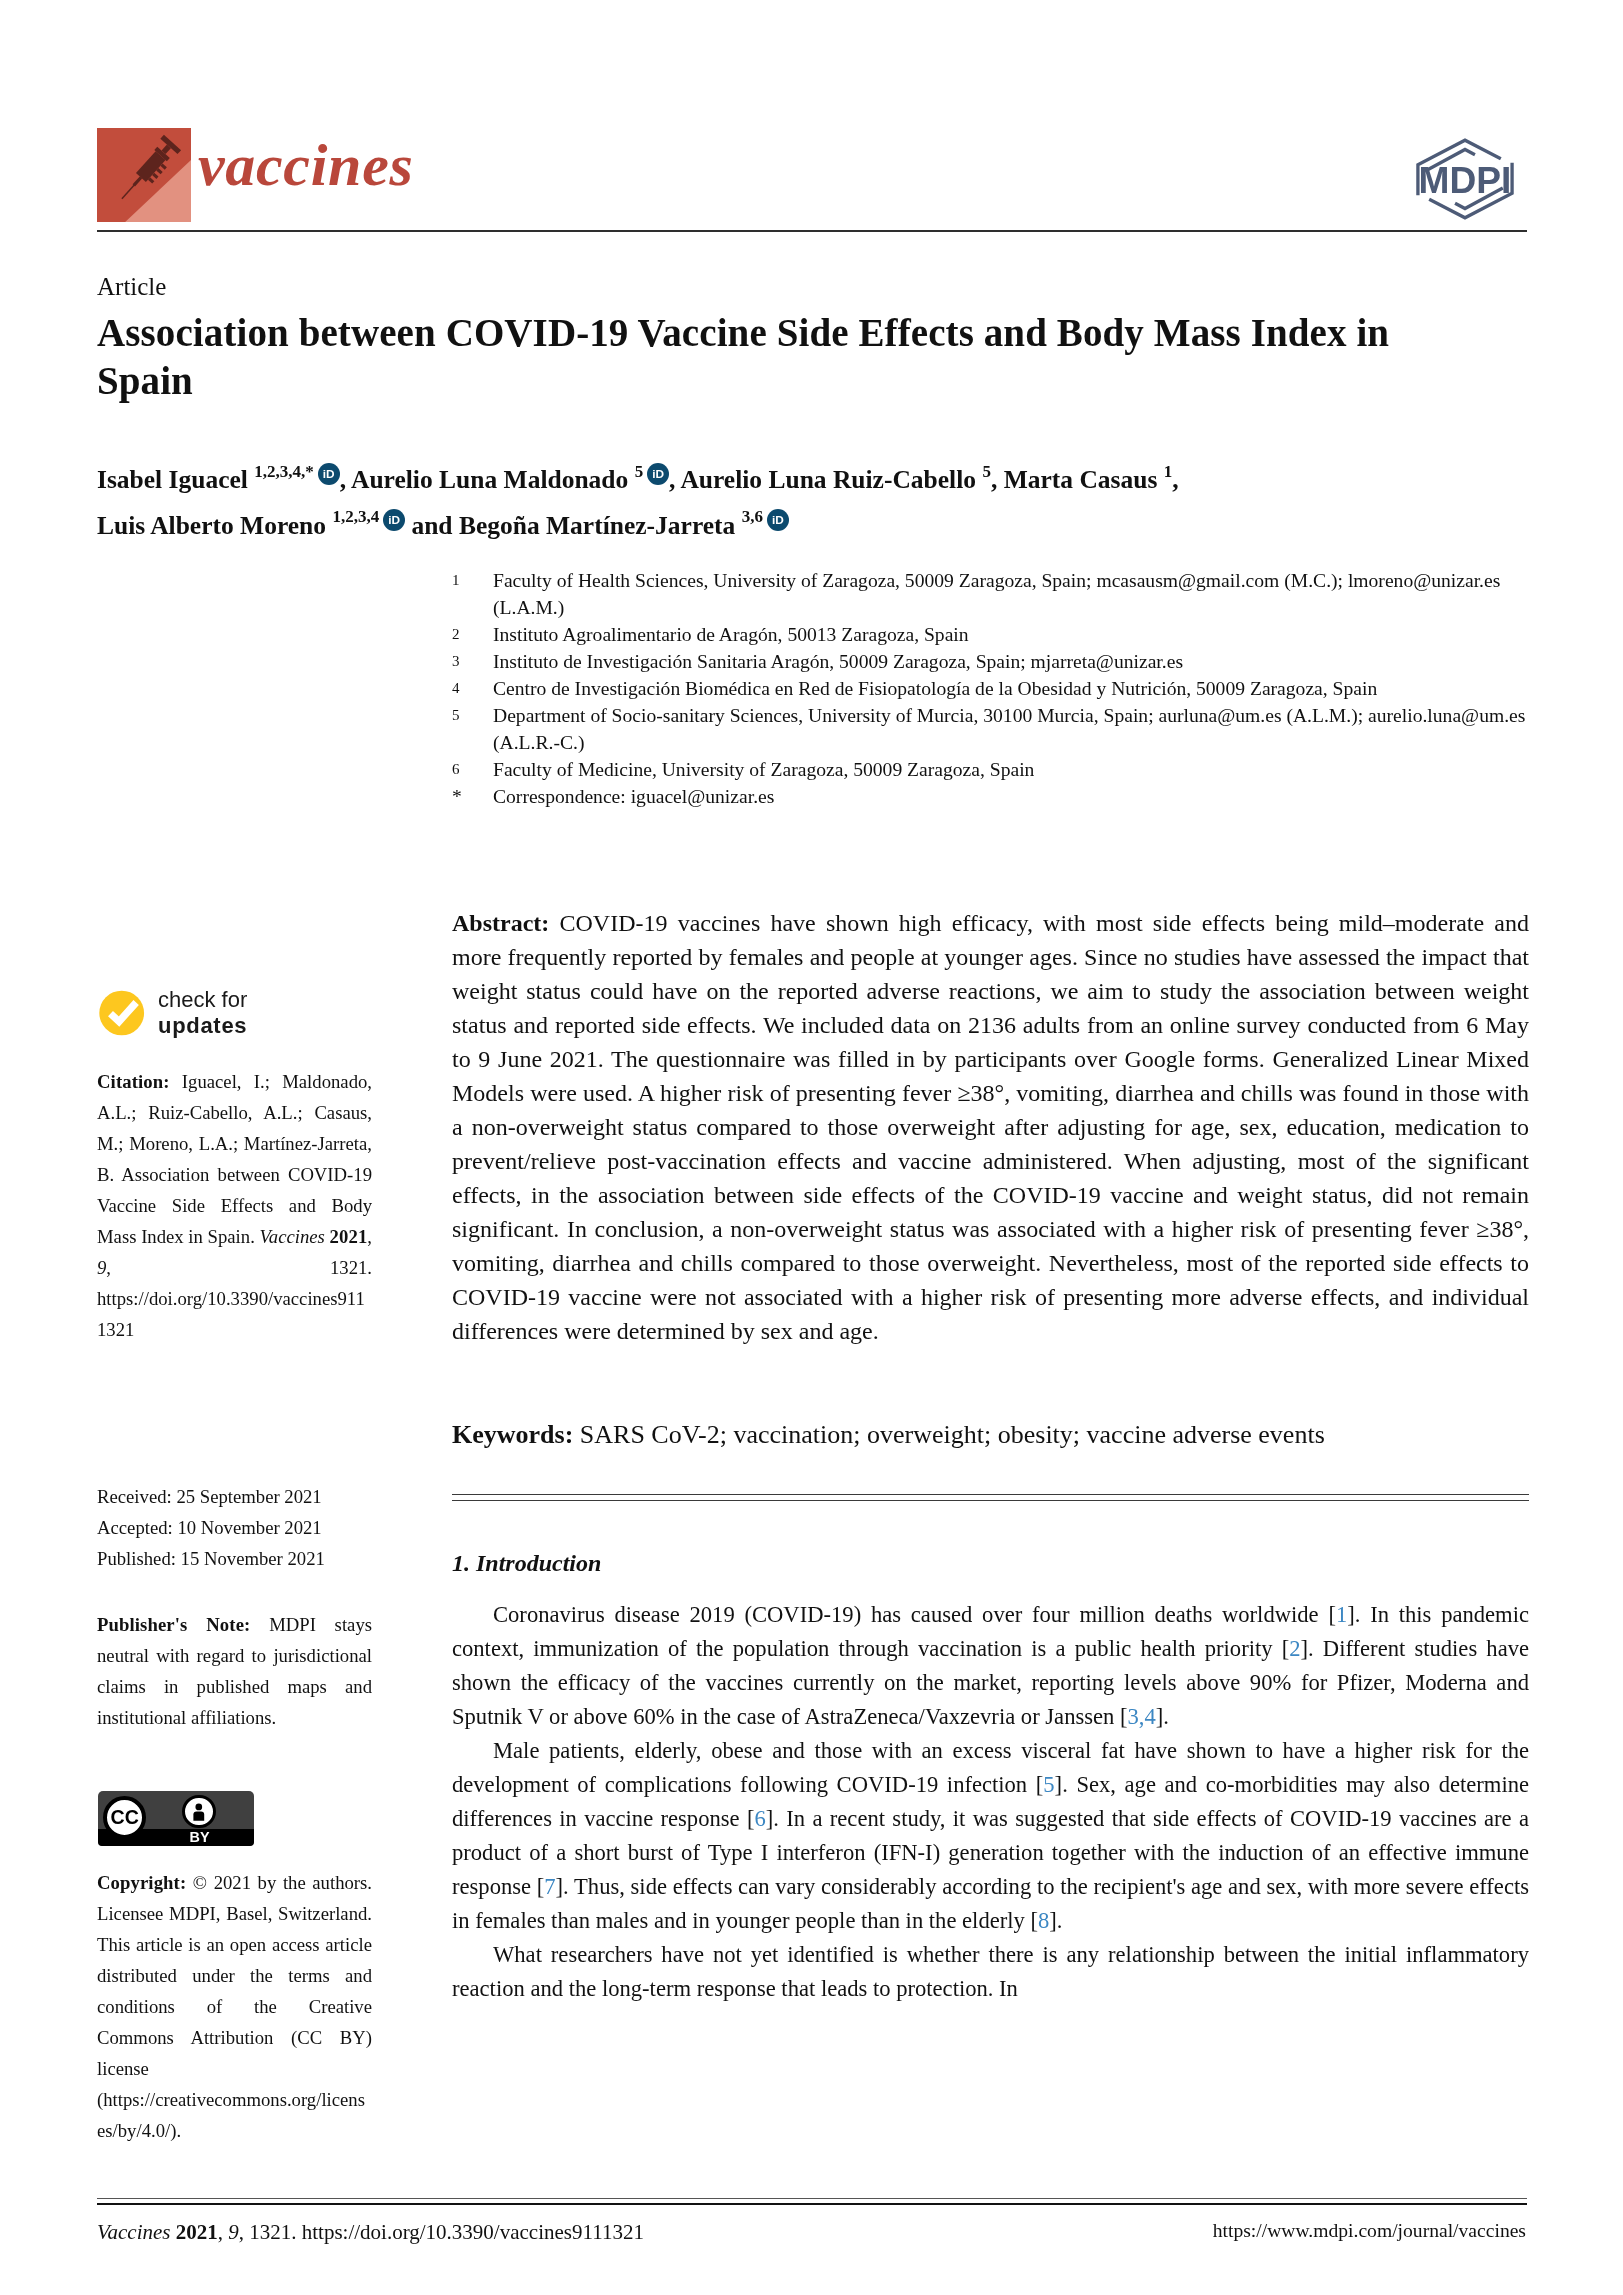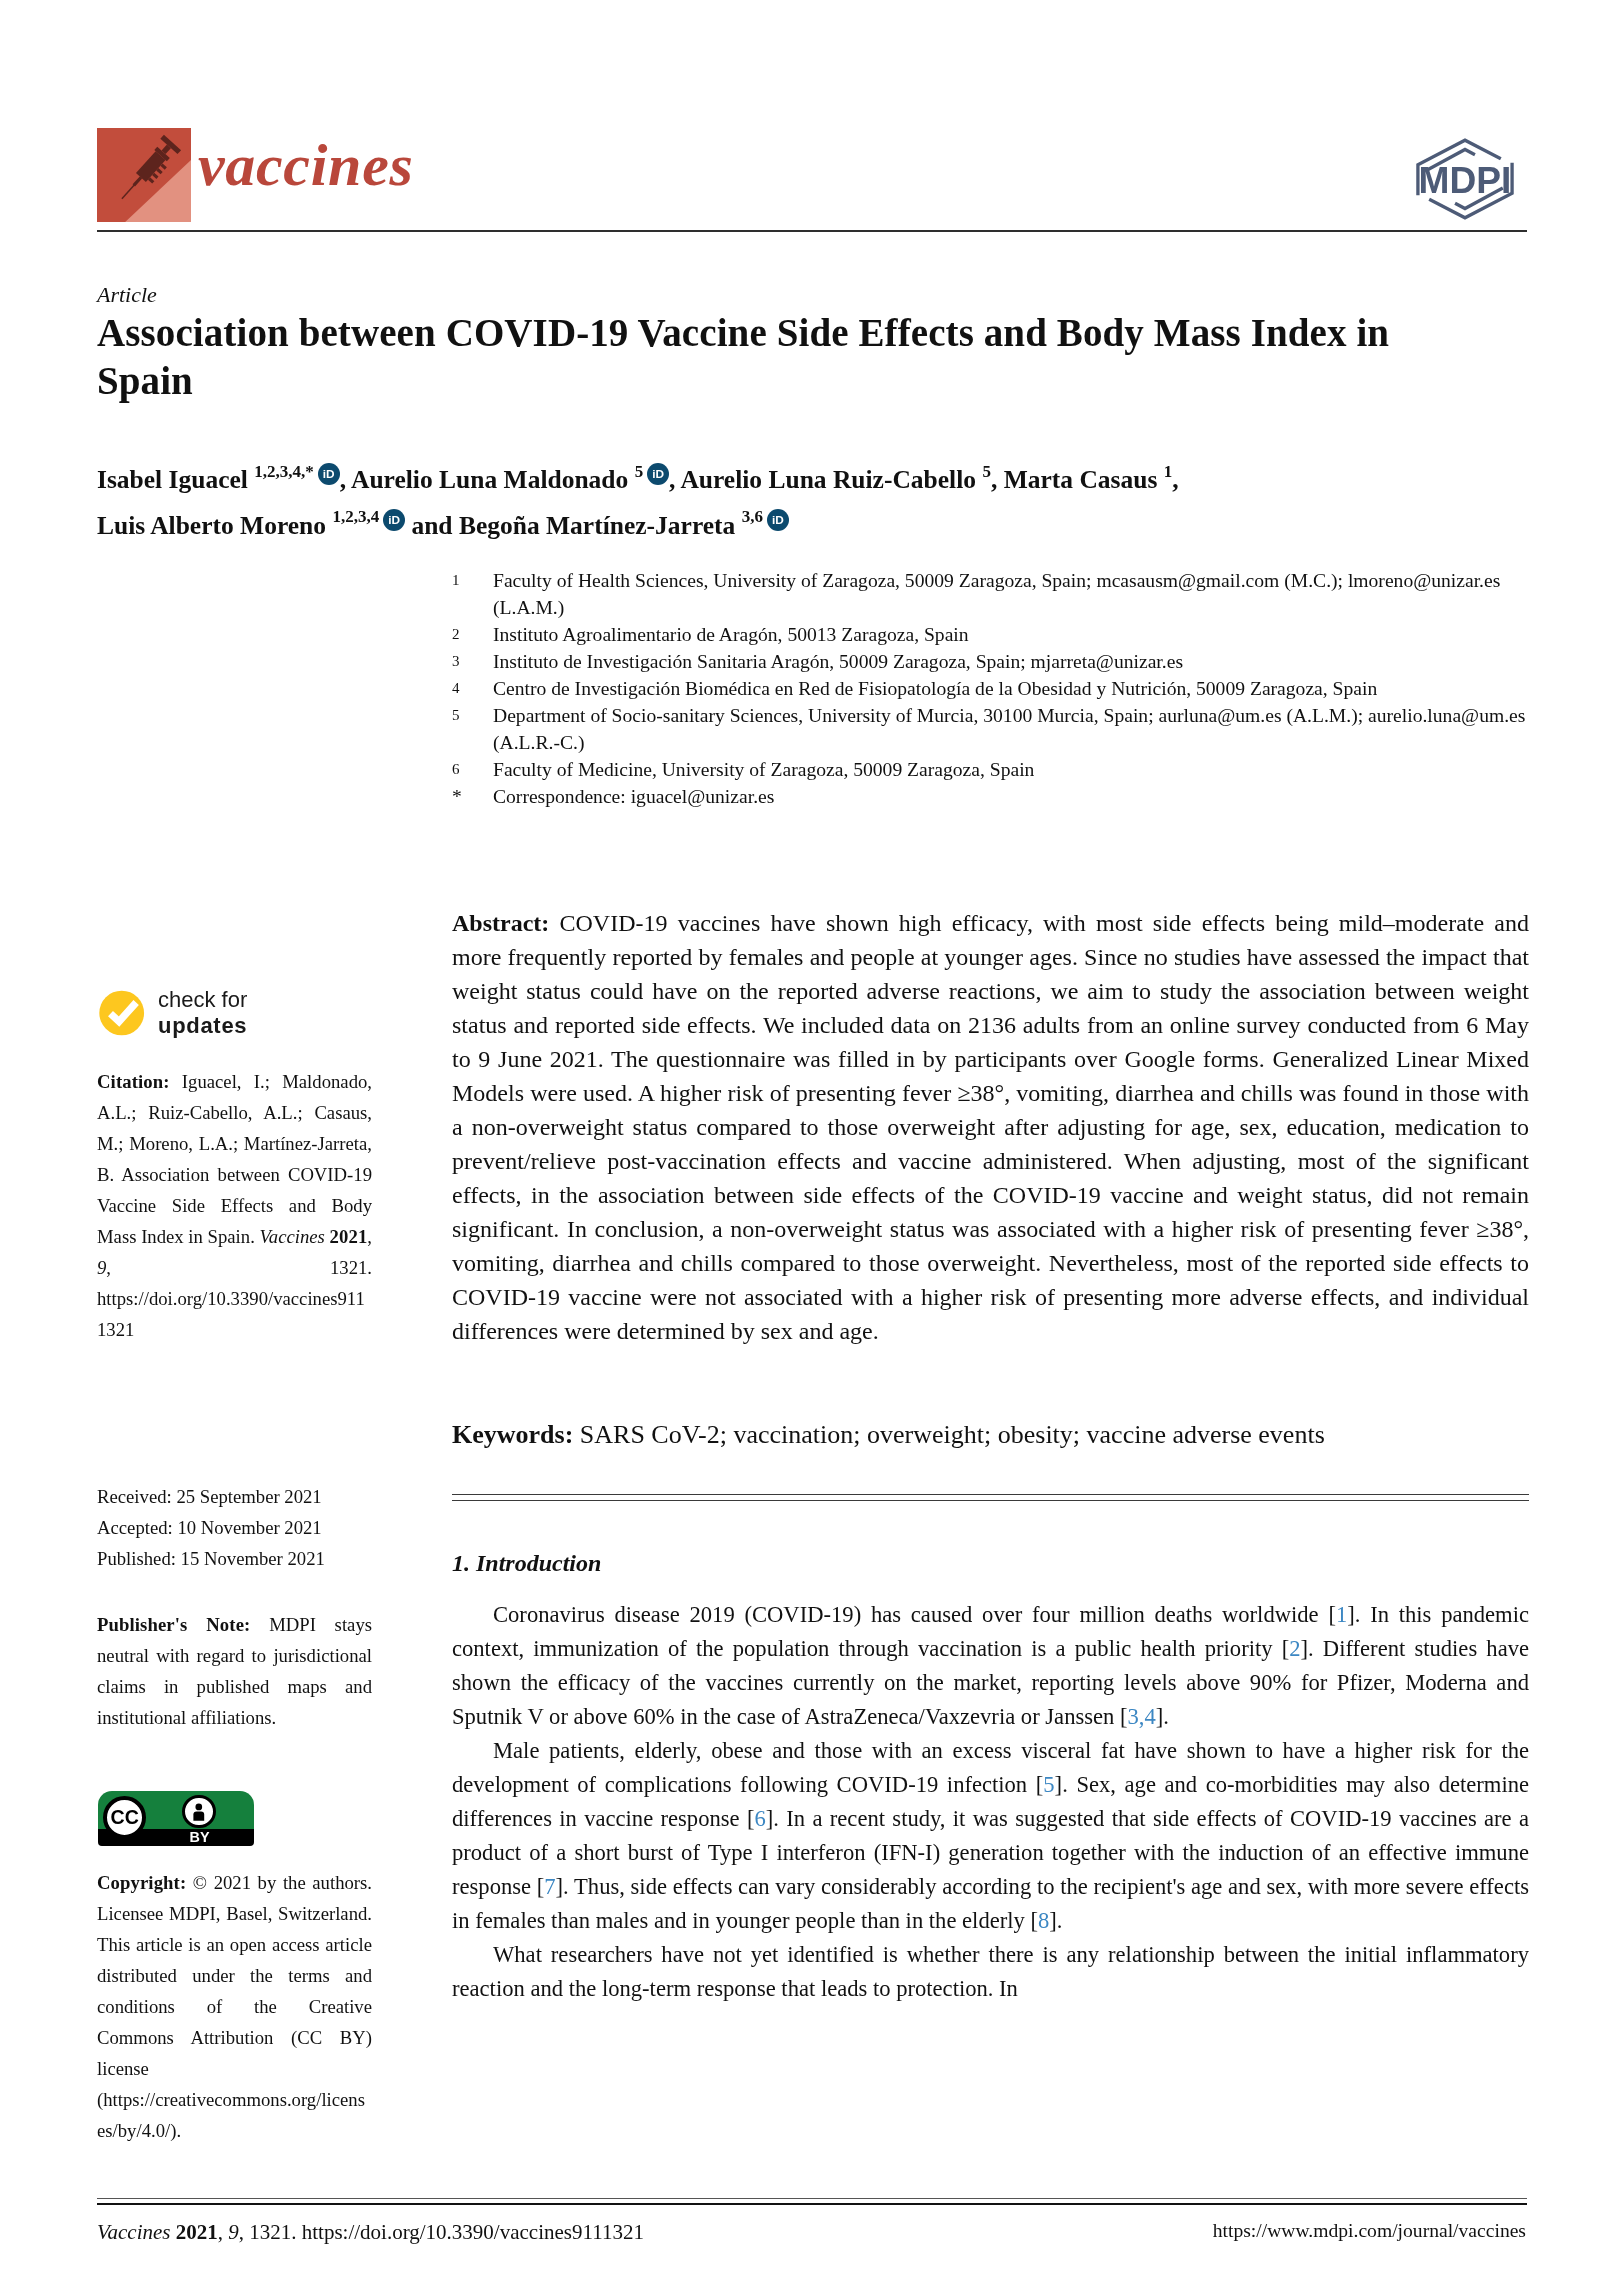--- a/index.html
+++ b/index.html
@@ -13,21 +13,21 @@
     background:#e29180; clip-path:polygon(100% 34%, 100% 100%, 30% 100%);}
   .logo-syringe{position:absolute; left:2.6px; top:1.3px; width:89px; height:89px;}
   .journal-name{
     position:absolute; left:198px; top:131px; font-size:60px; font-weight:bold; font-style:italic;
     color:#b9473b; letter-spacing:0.7px;
   }
   .mdpi-logo{position:absolute; left:1402px; top:134px; width:126px; height:90px;}
   .header-rule{position:absolute; left:97px; top:230px; width:1430px; height:2px; background:#2e2e2e;}
 
   
-  .article-type{position:absolute; left:97px; top:282px; font-style:italic; font-size:22px;}
+  .article-type{position:absolute; left:97px; top:273px; font-size:25px;}
   .title{
     position:absolute; left:97px; top:309px; width:1388px;
     font-size:39px; font-weight:bold; line-height:48px; letter-spacing:0.1px;
   }
   .authors{position:absolute; left:97px; top:453px; width:1430px; font-size:25.5px; font-weight:bold; line-height:39px;}
   .authors sup{font-size:17px; font-weight:bold; position:relative; top:-1.3px;}
   .orcid{
     display:inline-block; width:22px; height:22px; border-radius:50%; background:#0c4a6e;
     color:#fff; font-family:"Liberation Sans",sans-serif; font-size:11.8px; font-weight:bold;
     text-align:center; line-height:22px; vertical-align:super; margin-left:3.9px; letter-spacing:0;
@@ -53,21 +53,21 @@
   
   .side{font-size:18.7px; line-height:31px; width:275px; position:absolute; left:97px; text-align:justify;}
   .side b{letter-spacing:0.1px;}
   .badge{position:absolute; left:98px; top:988px; width:275px; height:60px; cursor:pointer;}
   .badge-circle{position:absolute; left:0; top:0; width:50px; height:50px;}
   .badge-text{position:absolute; left:60px; top:-1.3px; font-family:"Liberation Sans",sans-serif;
     font-size:22px; line-height:26px; color:#1a1a1a;}
   .badge-text .b2{font-weight:bold; letter-spacing:0.7px;}
   .breakable{overflow-wrap:anywhere;}
 
-  .ccby{position:absolute; left:98px; top:1791px; width:156px; height:55px; background:#15803d; border-radius:14px;}
+  .ccby{position:absolute; left:98px; top:1791px; width:156px; height:55px; background:#404040; border-radius:5px;}
   .cc-strip{position:absolute; left:0; bottom:0; width:100%; height:17px; background:#000; border-radius:0 0 3.9px 3.9px;}
   .cc-circle{
     position:absolute; left:5.2px; top:5.2px; width:35px; height:35px; background:#fff; border:4.6px solid #000;
     border-radius:50%; color:#000; font-family:"Liberation Sans",sans-serif; font-weight:bold; font-size:19.6px;
     text-align:center; line-height:34px;
   }
   .person-circle{
     position:absolute; left:84px; top:3.9px; width:27.5px; height:27.5px; background:#fff; border:3.9px solid #000;
     border-radius:50%;
   }

